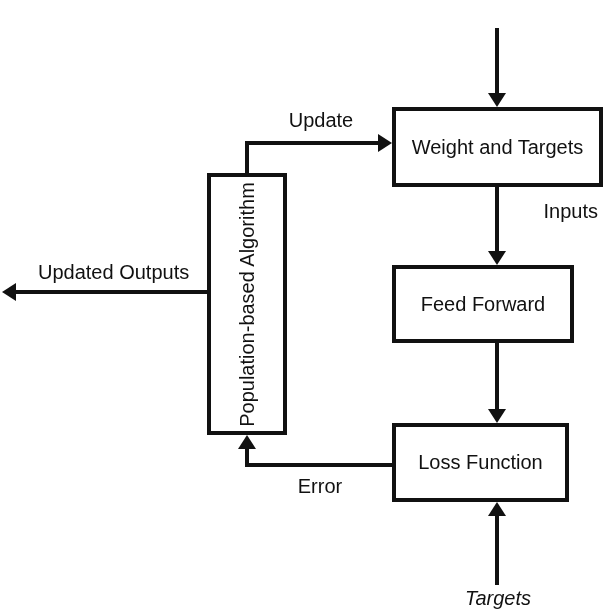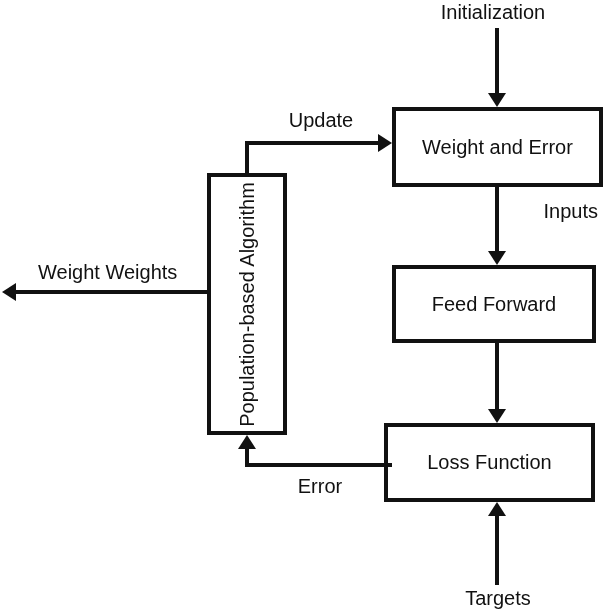--- a/index.html
+++ b/index.html
@@ -34,28 +34,28 @@
   .head-right { border-top: 9px solid transparent; border-bottom: 9px solid transparent; border-left: 14px solid var(--stroke); }
   .lbl { position: absolute; white-space: nowrap; line-height: 1.2; }
   .lbl-center { transform: translateX(-50%); }
 </style>
 </head>
 <body>
 
 <div class="canvas">
 
   <div class="node" style="left:392px; top:107px; width:211px; height:80px;">
-    <span>Weight and Error</span>
+    <span>Weight and Targets</span>
   </div>
 
-  <div class="node" style="left:392px; top:265px; width:204px; height:78px;">
+  <div class="node" style="left:392px; top:265px; width:182px; height:78px;">
     <span>Feed Forward</span>
   </div>
 
-  <div class="node" style="left:384px; top:423px; width:211px; height:79px;">
+  <div class="node" style="left:392px; top:423px; width:177px; height:79px;">
     <span>Loss Function</span>
   </div>
 
   <div class="node node-vertical" style="left:207px; top:173px; width:80px; height:262px;">
     <span>Population-based Algorithm</span>
   </div>
 
   <div class="line" style="left:495px; top:28px; width:4px; height:66px;"></div>
   <div class="head head-down" style="left:488px; top:93px;"></div>
 
@@ -72,20 +72,19 @@
   <div class="line" style="left:495px; top:514px; width:4px; height:71px;"></div>
   <div class="head head-up" style="left:488px; top:502px;"></div>
 
   <div class="line" style="left:245px; top:463px; width:147px; height:4px;"></div>
   <div class="line" style="left:245px; top:445px; width:4px; height:22px;"></div>
   <div class="head head-up" style="left:238px; top:435px;"></div>
 
   <div class="line" style="left:14px; top:290px; width:193px; height:4px;"></div>
   <div class="head head-left" style="left:2px; top:283px;"></div>
 
-  <span class="lbl lbl-center" style="left:493px; top:0px;">Initialization</span>
   <span class="lbl lbl-center" style="left:321px; top:108px;text-align:center;">Update</span>
   <span class="lbl" style="right:8px; top:199px;">Inputs</span>
-  <span class="lbl lbl-center" style="left:498px; top:586px;">Targets</span>
+  <span class="lbl lbl-center" style="left:498px; top:586px;font-style:italic;">Targets</span>
   <span class="lbl lbl-center" style="left:320px; top:474px;">Error</span>
-  <span class="lbl" style="left:38px; top:260px;">Weight Weights</span>
+  <span class="lbl" style="left:38px; top:260px;">Updated Outputs</span>
 
 </div>
 
 </body></html>

